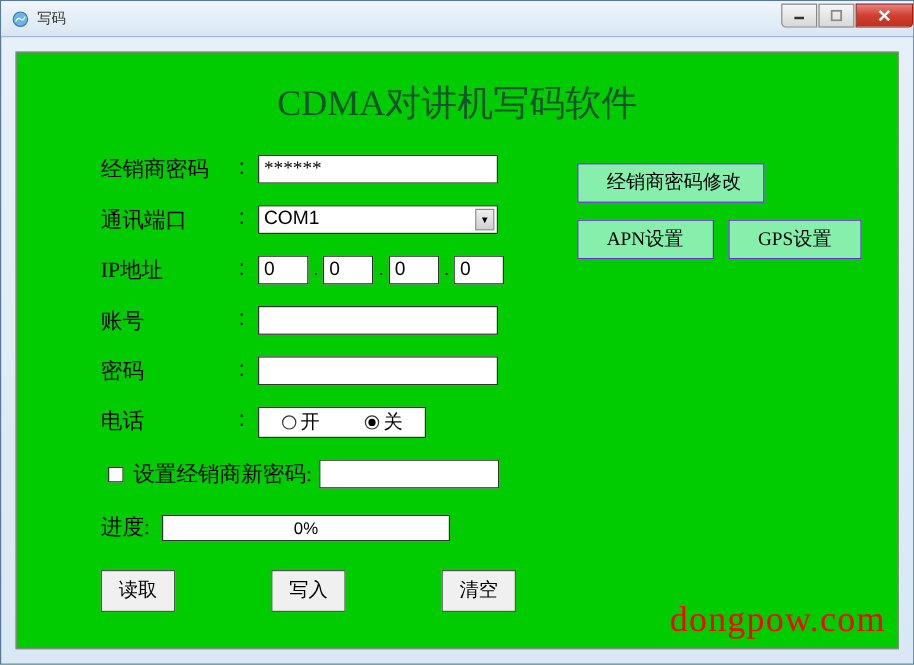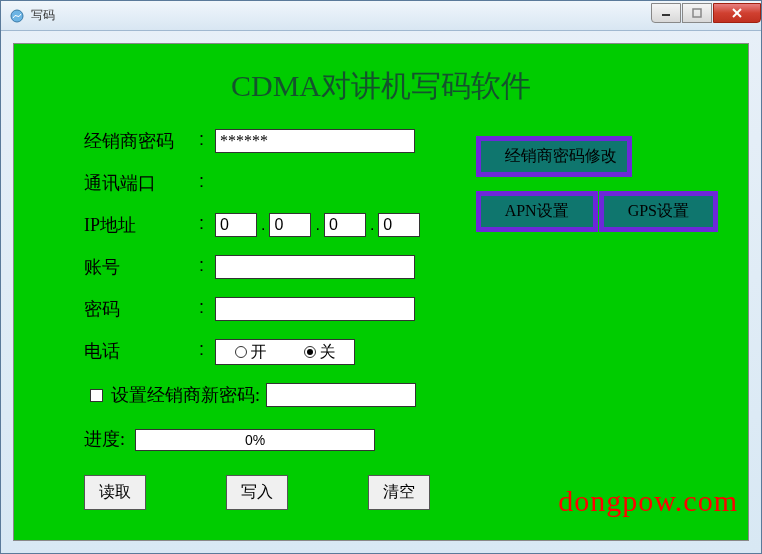--- a/index.html
+++ b/index.html
@@ -207,34 +207,34 @@
       cursor: pointer;
     }
     .side-buttons {
       position: absolute;
       right: 30px;
       top: 92px;
       display: flex;
       flex-direction: column;
       gap: 14px;
     }
-    .side-row { display: flex; gap: 1px; align-items: flex-end; }
+    .side-row { display: flex; gap: 12px; align-items: flex-end; }
     .side-btn {
-      background: #0f766e;
-      border: 5px solid #6d28d9;
+      background: #86efac;
+      border: 1px solid #6d28d9;
       padding: 5px 24px;
       font-size: 16px;
       font-family: SimSun, serif;
       cursor: pointer;
       white-space: nowrap;
     }
     .side-btn.wide { width: 156px; text-align: center; }
     .watermark {
       position: absolute;
-      bottom: 22px;
+      bottom: 6px;
       right: 10px;
       font-size: 30px;
       color: #ff0000;
       font-family: "Times New Roman", serif;
       letter-spacing: 1px;
     }
   </style>
 </head>
 <body>
 
@@ -274,20 +274,24 @@
       <div style="margin-left:40px;">
         <div class="form-row">
           <span class="label">经销商密码</span>
           <span class="colon">:</span>
           <input class="text-input w200" value="******" style="">
         </div>
 
         <div class="form-row">
           <span class="label">通讯端口</span>
           <span class="colon">:</span>
+          <div class="combo">
+            <span class="combo-text">COM1</span>
+            <span class="combo-arrow">▼</span>
+          </div>
         </div>
 
         <div class="form-row">
           <span class="label">IP地址</span>
           <span class="colon">:</span>
           <div class="ip-group">
             <input class="ip-octet" value="0" style="">
             <span class="ip-dot">.</span>
             <input class="ip-octet" value="0" style="">
             <span class="ip-dot">.</span>

